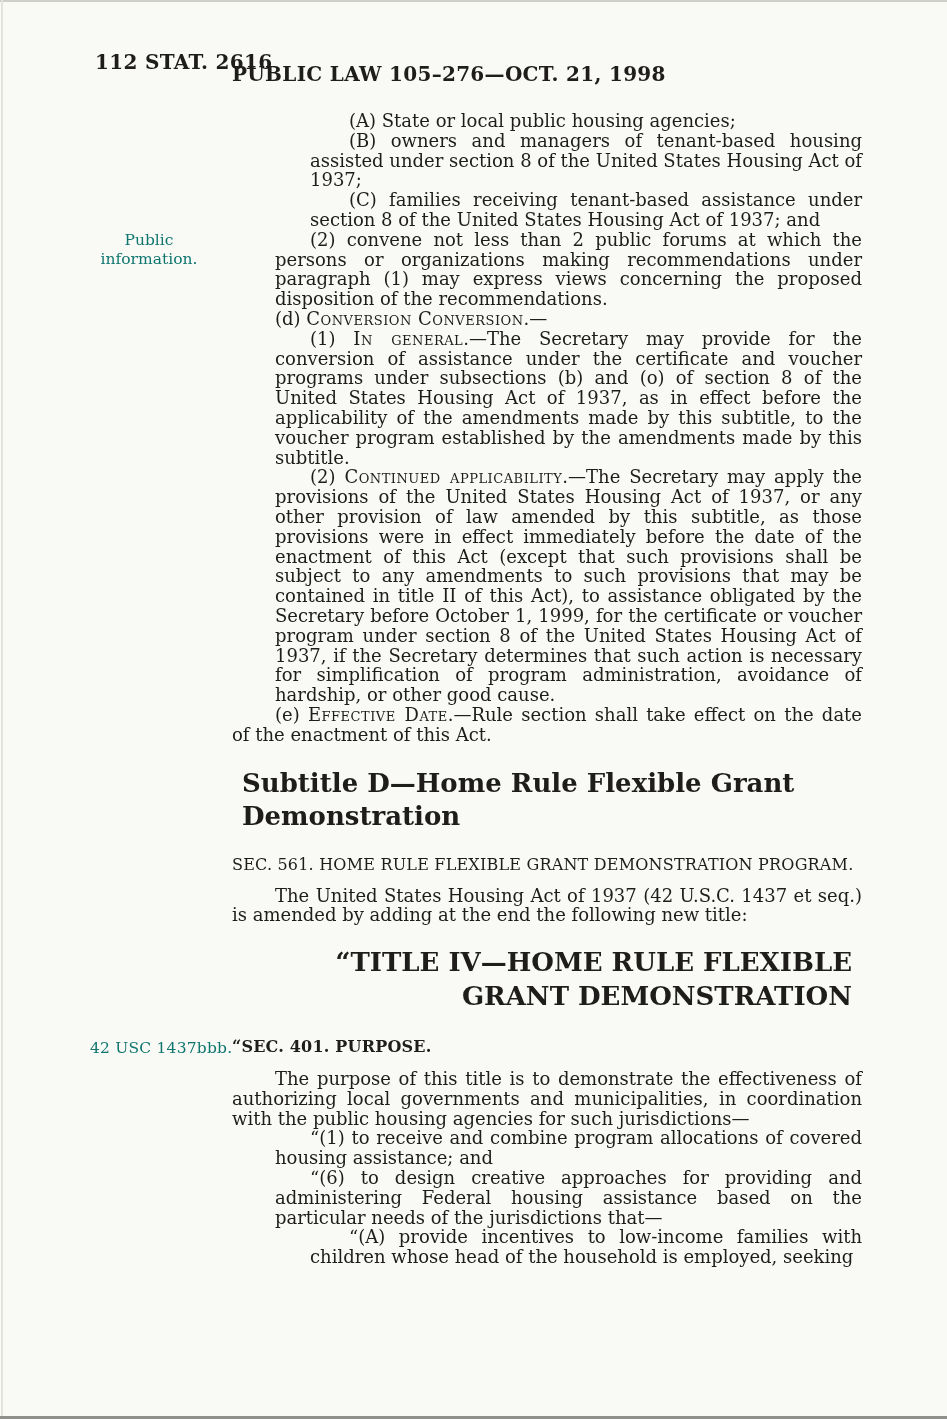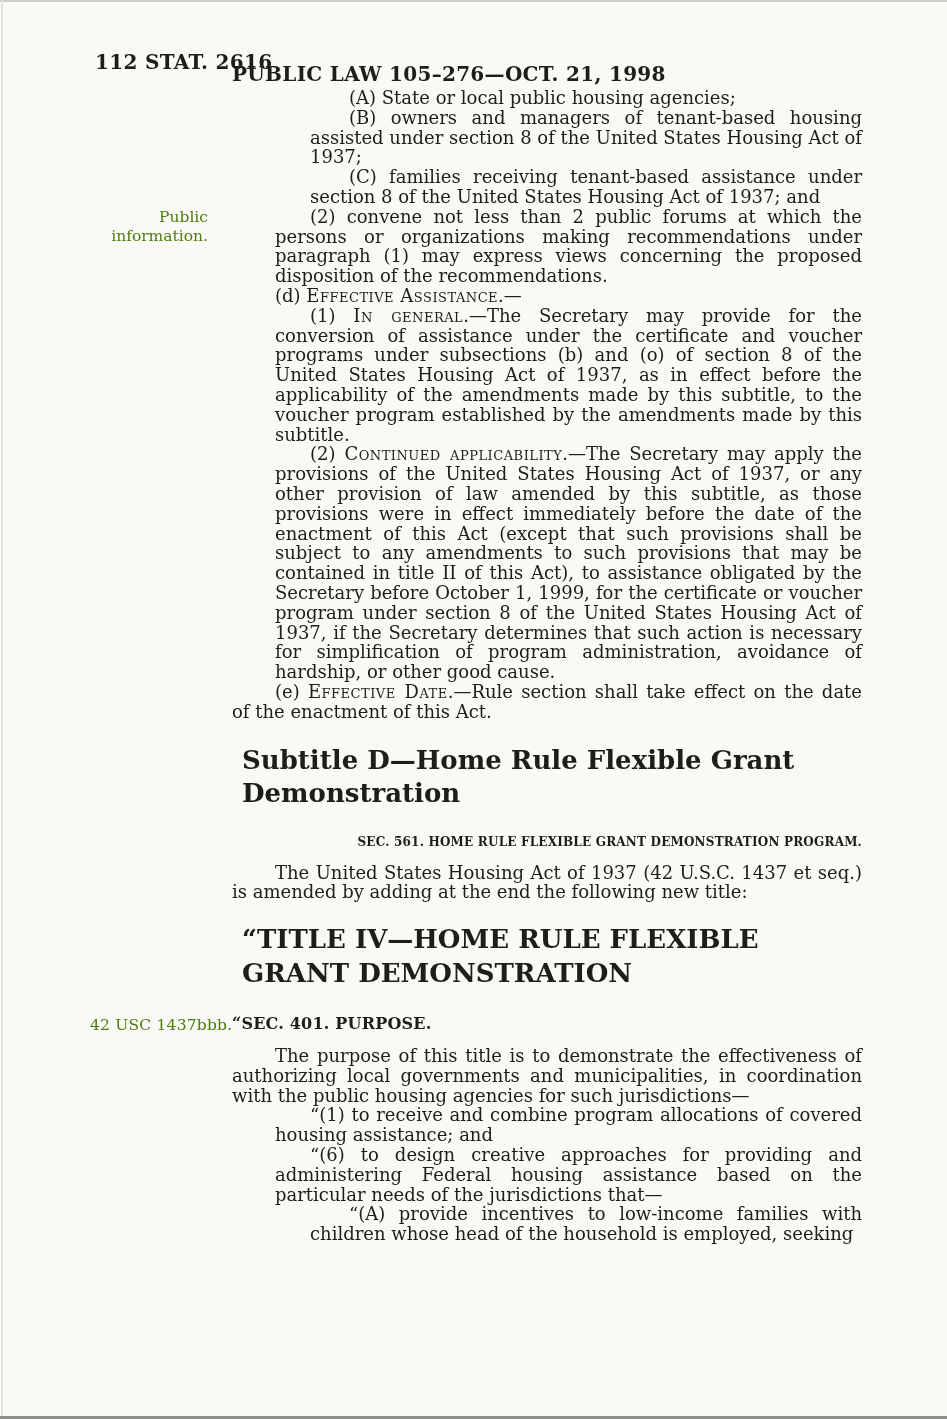--- a/index.html
+++ b/index.html
@@ -21,47 +21,47 @@
   .stat-number {
     position:absolute; left:95px; top:0;
     font-size:20px; font-weight:bold; letter-spacing:0.3px; white-space:nowrap;
   }
   .law-citation {
     position:absolute; left:232px; top:0; width:630px; text-align:left;
     font-size:20px; font-weight:bold; letter-spacing:0.3px; white-space:nowrap;margin-top:12px;
   }
 
   .text-column {
-    position:absolute; left:232px; top:88px; width:630px;
+    position:absolute; left:232px; top:111px; width:630px;
     font-size:18px; line-height:19.8px; text-align:justify;
   }
   .para { margin:0; position:relative; }
   .lvl0 { text-indent:43px; }
   .lvl1 { margin-left:43px; text-indent:35px; }
   .lvl2 { margin-left:78px; text-indent:39px; }
   .sc   { font-variant: small-caps; letter-spacing:0.5px; }
 
   .margin-note {
-    position:absolute; text-indent:0; text-align:right;
+    position:absolute; text-indent:0; text-align:center;
     font-size:15.5px; line-height:19.5px; font-weight:normal;
-    color:#4d7c0f; white-space:normal;
+    color:#0f766e; white-space:normal;
   }
   .note-public { left:-185px; top:1px; width:118px; }
   .note-usc    { left:-142px; top:2px; width:140px; white-space:nowrap; }
 
   .subtitle-heading {
     margin:22px 10px 22px 10px; text-align:left; text-indent:0;
     font-size:26px; line-height:33px; font-weight:bold;
   }
   .law-sec-heading {
-    margin:6px 0 11px 0; text-align:right; text-indent:0;
-    font-size:12px; line-height:20px; font-weight:bold; letter-spacing:0.2px;
+    margin:6px 0 11px 0; text-align:left; text-indent:0;
+    font-size:16px; line-height:20px; font-weight:normal; letter-spacing:0.2px;
   }
   .act-title-heading {
-    margin:20px 10px 24px 10px; text-align:left; text-indent:0;
+    margin:20px 10px 24px 10px; text-align:right; text-indent:0;
     font-size:26px; line-height:34px; font-weight:bold;
   }
   .act-sec-heading {
     margin:8px 0 12px 0; position:relative; text-align:left; text-indent:0;
     font-size:16px; line-height:20px; font-weight:bold; letter-spacing:0.2px;
   }
 </style>
 </head>
 <body>
 
@@ -79,21 +79,21 @@
 
     <p class="para lvl2">(A) State or local public housing agencies;</p>
     <p class="para lvl2">(B) owners and managers of tenant-based housing assisted under section 8 of the United States Housing Act of 1937;</p>
     <p class="para lvl2">(C) families receiving tenant-based assistance under section 8 of the United States Housing Act of 1937; and</p>
 
     <p class="para lvl1">
       <span class="margin-note note-public">Public information.</span>
       <span>(2) convene not less than 2 public forums at which the persons or organizations making recommendations under paragraph (1) may express views concerning the proposed disposition of the recommendations.</span>
     </p>
 
-    <p class="para lvl0"><span>(d) </span><span class="sc">Effective Assistance</span><span>.—</span></p>
+    <p class="para lvl0"><span>(d) </span><span class="sc">Conversion Conversion</span><span>.—</span></p>
 
     <p class="para lvl1"><span>(1) </span><span class="sc">In general</span><span>.—The Secretary may provide for the conversion of assistance under the certificate and voucher programs under subsections (b) and (o) of section 8 of the United States Housing Act of 1937, as in effect before the applicability of the amendments made by this subtitle, to the voucher program established by the amendments made by this subtitle.</span></p>
 
     <p class="para lvl1"><span>(2) </span><span class="sc">Continued applicability</span><span>.—The Secretary may apply the provisions of the United States Housing Act of 1937, or any other provision of law amended by this subtitle, as those provisions were in effect immediately before the date of the enactment of this Act (except that such provisions shall be subject to any amendments to such provisions that may be contained in title II of this Act), to assistance obligated by the Secretary before October 1, 1999, for the certificate or voucher program under section 8 of the United States Housing Act of 1937, if the Secretary determines that such action is necessary for simplification of program administration, avoidance of hardship, or other good cause.</span></p>
 
     <p class="para lvl0"><span>(e) </span><span class="sc">Effective Date</span><span>.—Rule section shall take effect on the date of the enactment of this Act.</span></p>
 
     <p class="para subtitle-heading">Subtitle D—Home Rule Flexible Grant Demonstration</p>
 
     <p class="para law-sec-heading">SEC. 561. HOME RULE FLEXIBLE GRANT DEMONSTRATION PROGRAM.</p>

